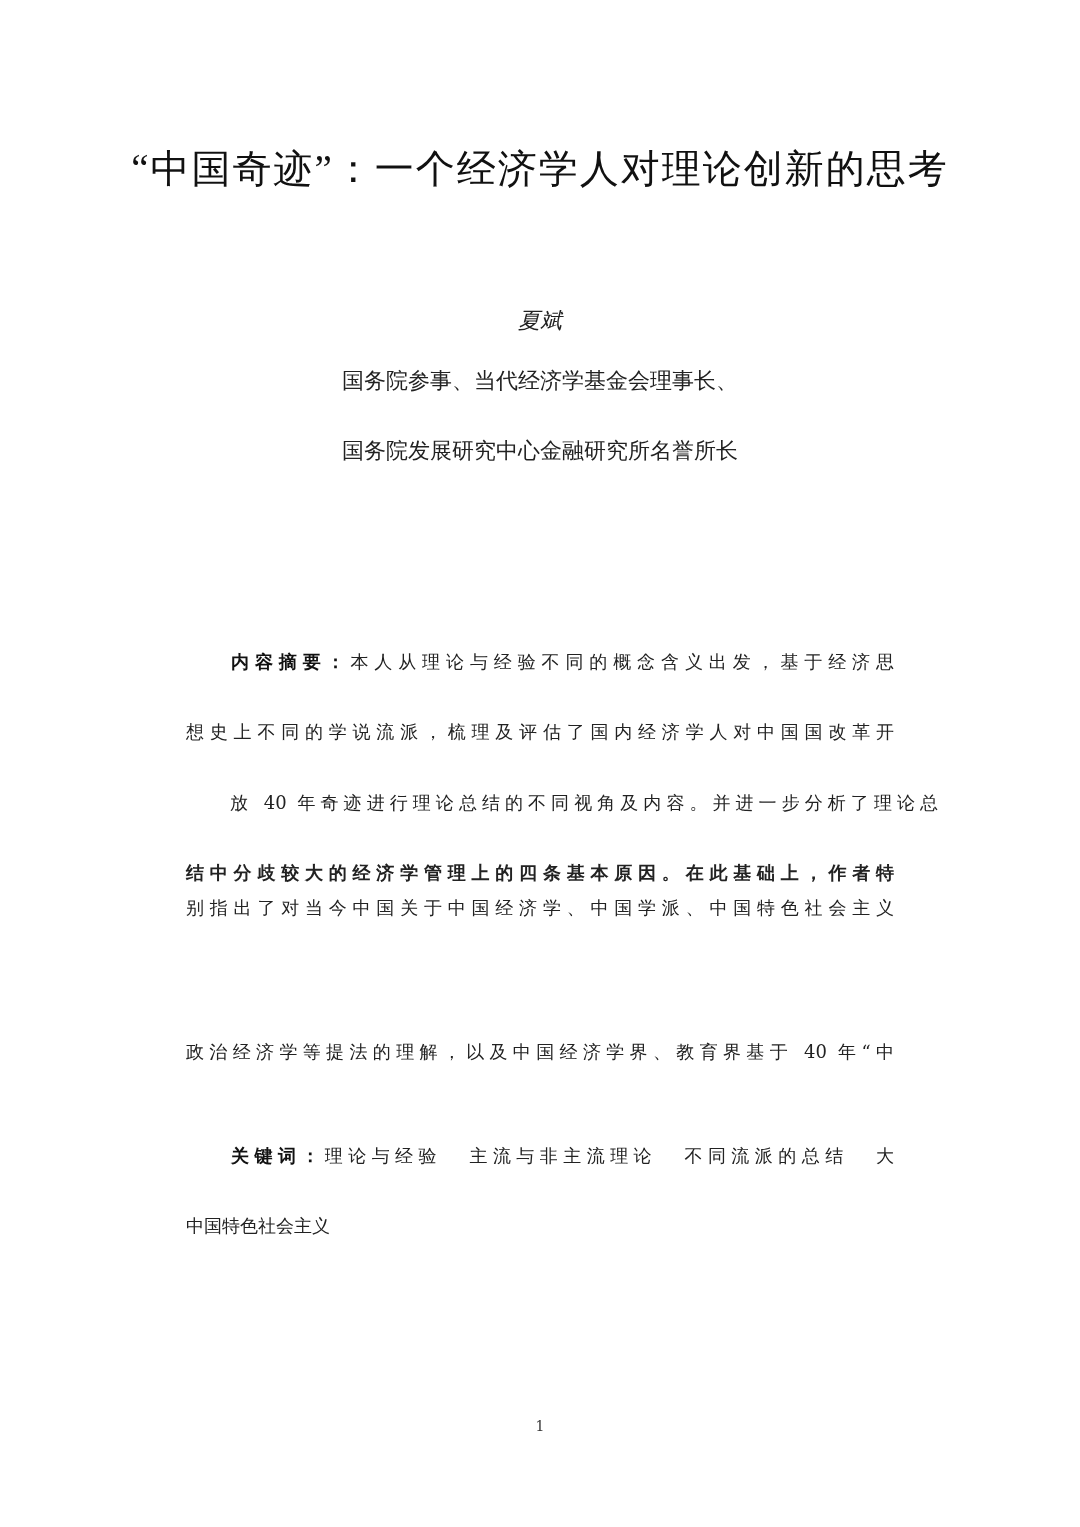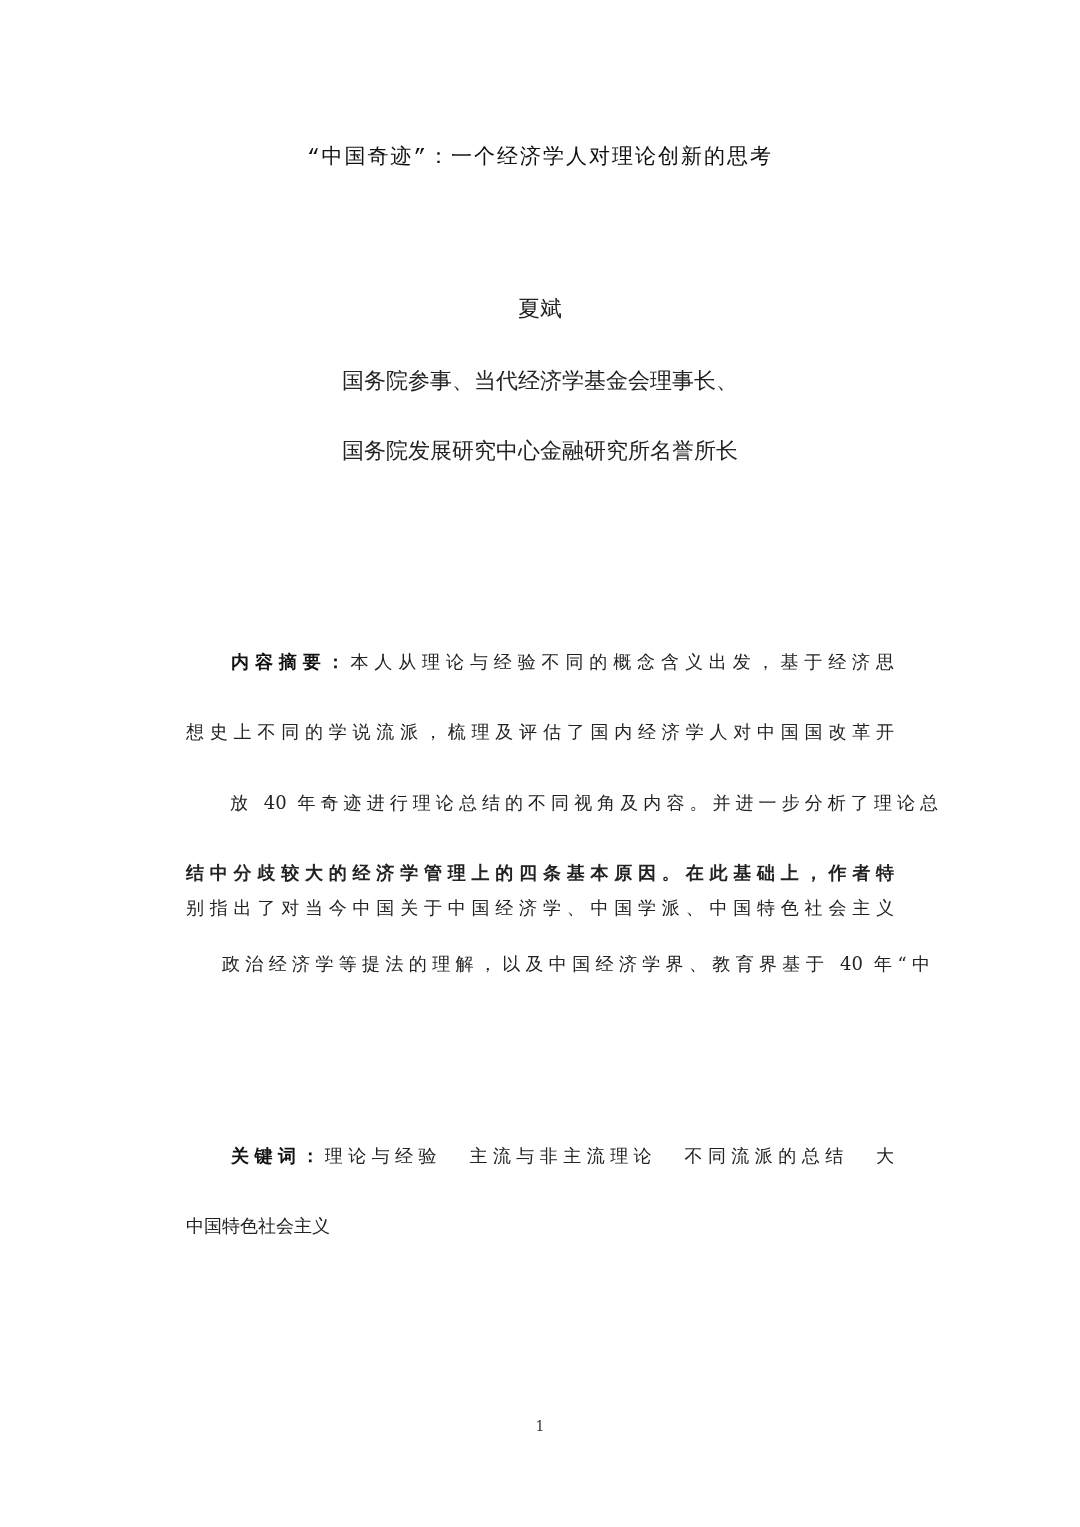--- a/index.html
+++ b/index.html
@@ -1,46 +1,46 @@
 <!DOCTYPE html>
 <html><head>
 <meta charset="utf-8">
 <style>
   html, body { margin: 0; padding: 0; background: #ffffff; }
   body { width: 1080px; height: 1527px; position: relative; overflow: hidden;
          font-family: "DejaVu Serif", "Liberation Serif", serif; color: #1a1a1a; }
   .page { position: absolute; left: 0; top: 0; width: 1080px; height: 1527px; background: #fff; }
   .title { position: absolute; left: 0; width: 1080px; top: 142px; text-align: center;
-           font-family: Liberation Mono, monospace; font-size: 21px;
+           font-family: Liberation Serif, serif; font-size: 39px;
            letter-spacing: 2px; color: #111; }
   .center-line { position: absolute; left: 0; width: 1080px; text-align: center; font-size: 22px; color: #222; }
   .body-line { position: absolute; left: 186px; width: 708px; font-size: 18px; color: #222;
                white-space: nowrap; text-align: justify; text-align-last: justify; }
   .body-line.last { text-align-last: left; }
   .indent { left: 231px; width: 663px; }
   .label { font-weight: bold; color: #111; }
   .kw-gap { display: inline-block; width: 22px; }
   .page-num { position: absolute; left: 0; width: 1080px; top: 1418px; text-align: center;
               font-size: 14px; color: #333; }
 </style>
 </head>
 <body>
 
 <div class="page">
 
   <div class="title">“中国奇迹”：一个经济学人对理论创新的思考</div>
 
-  <div class="center-line" style="top:294px;">夏斌</div>
+  <div class="center-line" style="top:306px;font-style:italic;">夏斌</div>
   <div class="center-line" style="top:366px;">国务院参事、当代经济学基金会理事长、</div>
   <div class="center-line" style="top:436px;">国务院发展研究中心金融研究所名誉所长</div>
 
   <div class="body-line indent" style="top:650px;"><span class="label">内容摘要：</span><span>本人从理论与经验不同的概念含义出发，基于经济思</span></div>
   <div class="body-line" style="top:720px;">想史上不同的学说流派，梳理及评估了国内经济学人对中国国改革开</div>
   <div class="body-line" style="top:791px;margin-left:44px;">放 40 年奇迹进行理论总结的不同视角及内容。并进一步分析了理论总</div>
   <div class="body-line" style="top:861px;font-weight:bold;">结中分歧较大的经济学管理上的四条基本原因。在此基础上，作者特</div>
   <div class="body-line" style="top:896px;font-family:Liberation Mono, monospace;">别指出了对当今中国关于中国经济学、中国学派、中国特色社会主义</div>
-  <div class="body-line" style="top:952px;margin-left:36px;">政治经济学等提法的理解，以及中国经济学界、教育界基于 40 年“中</div>
+  <div class="body-line" style="top:1040px;">政治经济学等提法的理解，以及中国经济学界、教育界基于 40 年“中</div>
 
   <div class="body-line indent" style="top:1144px;"><span class="label">关键词：</span><span>理论与经验</span><span class="kw-gap"></span><span>主流与非主流理论</span><span class="kw-gap"></span><span>不同流派的总结</span><span class="kw-gap"></span><span>大</span></div>
   <div class="body-line last" style="top:1214px;">中国特色社会主义</div>
 
   <div class="page-num">1</div>
 </div>
 
 </body></html>

